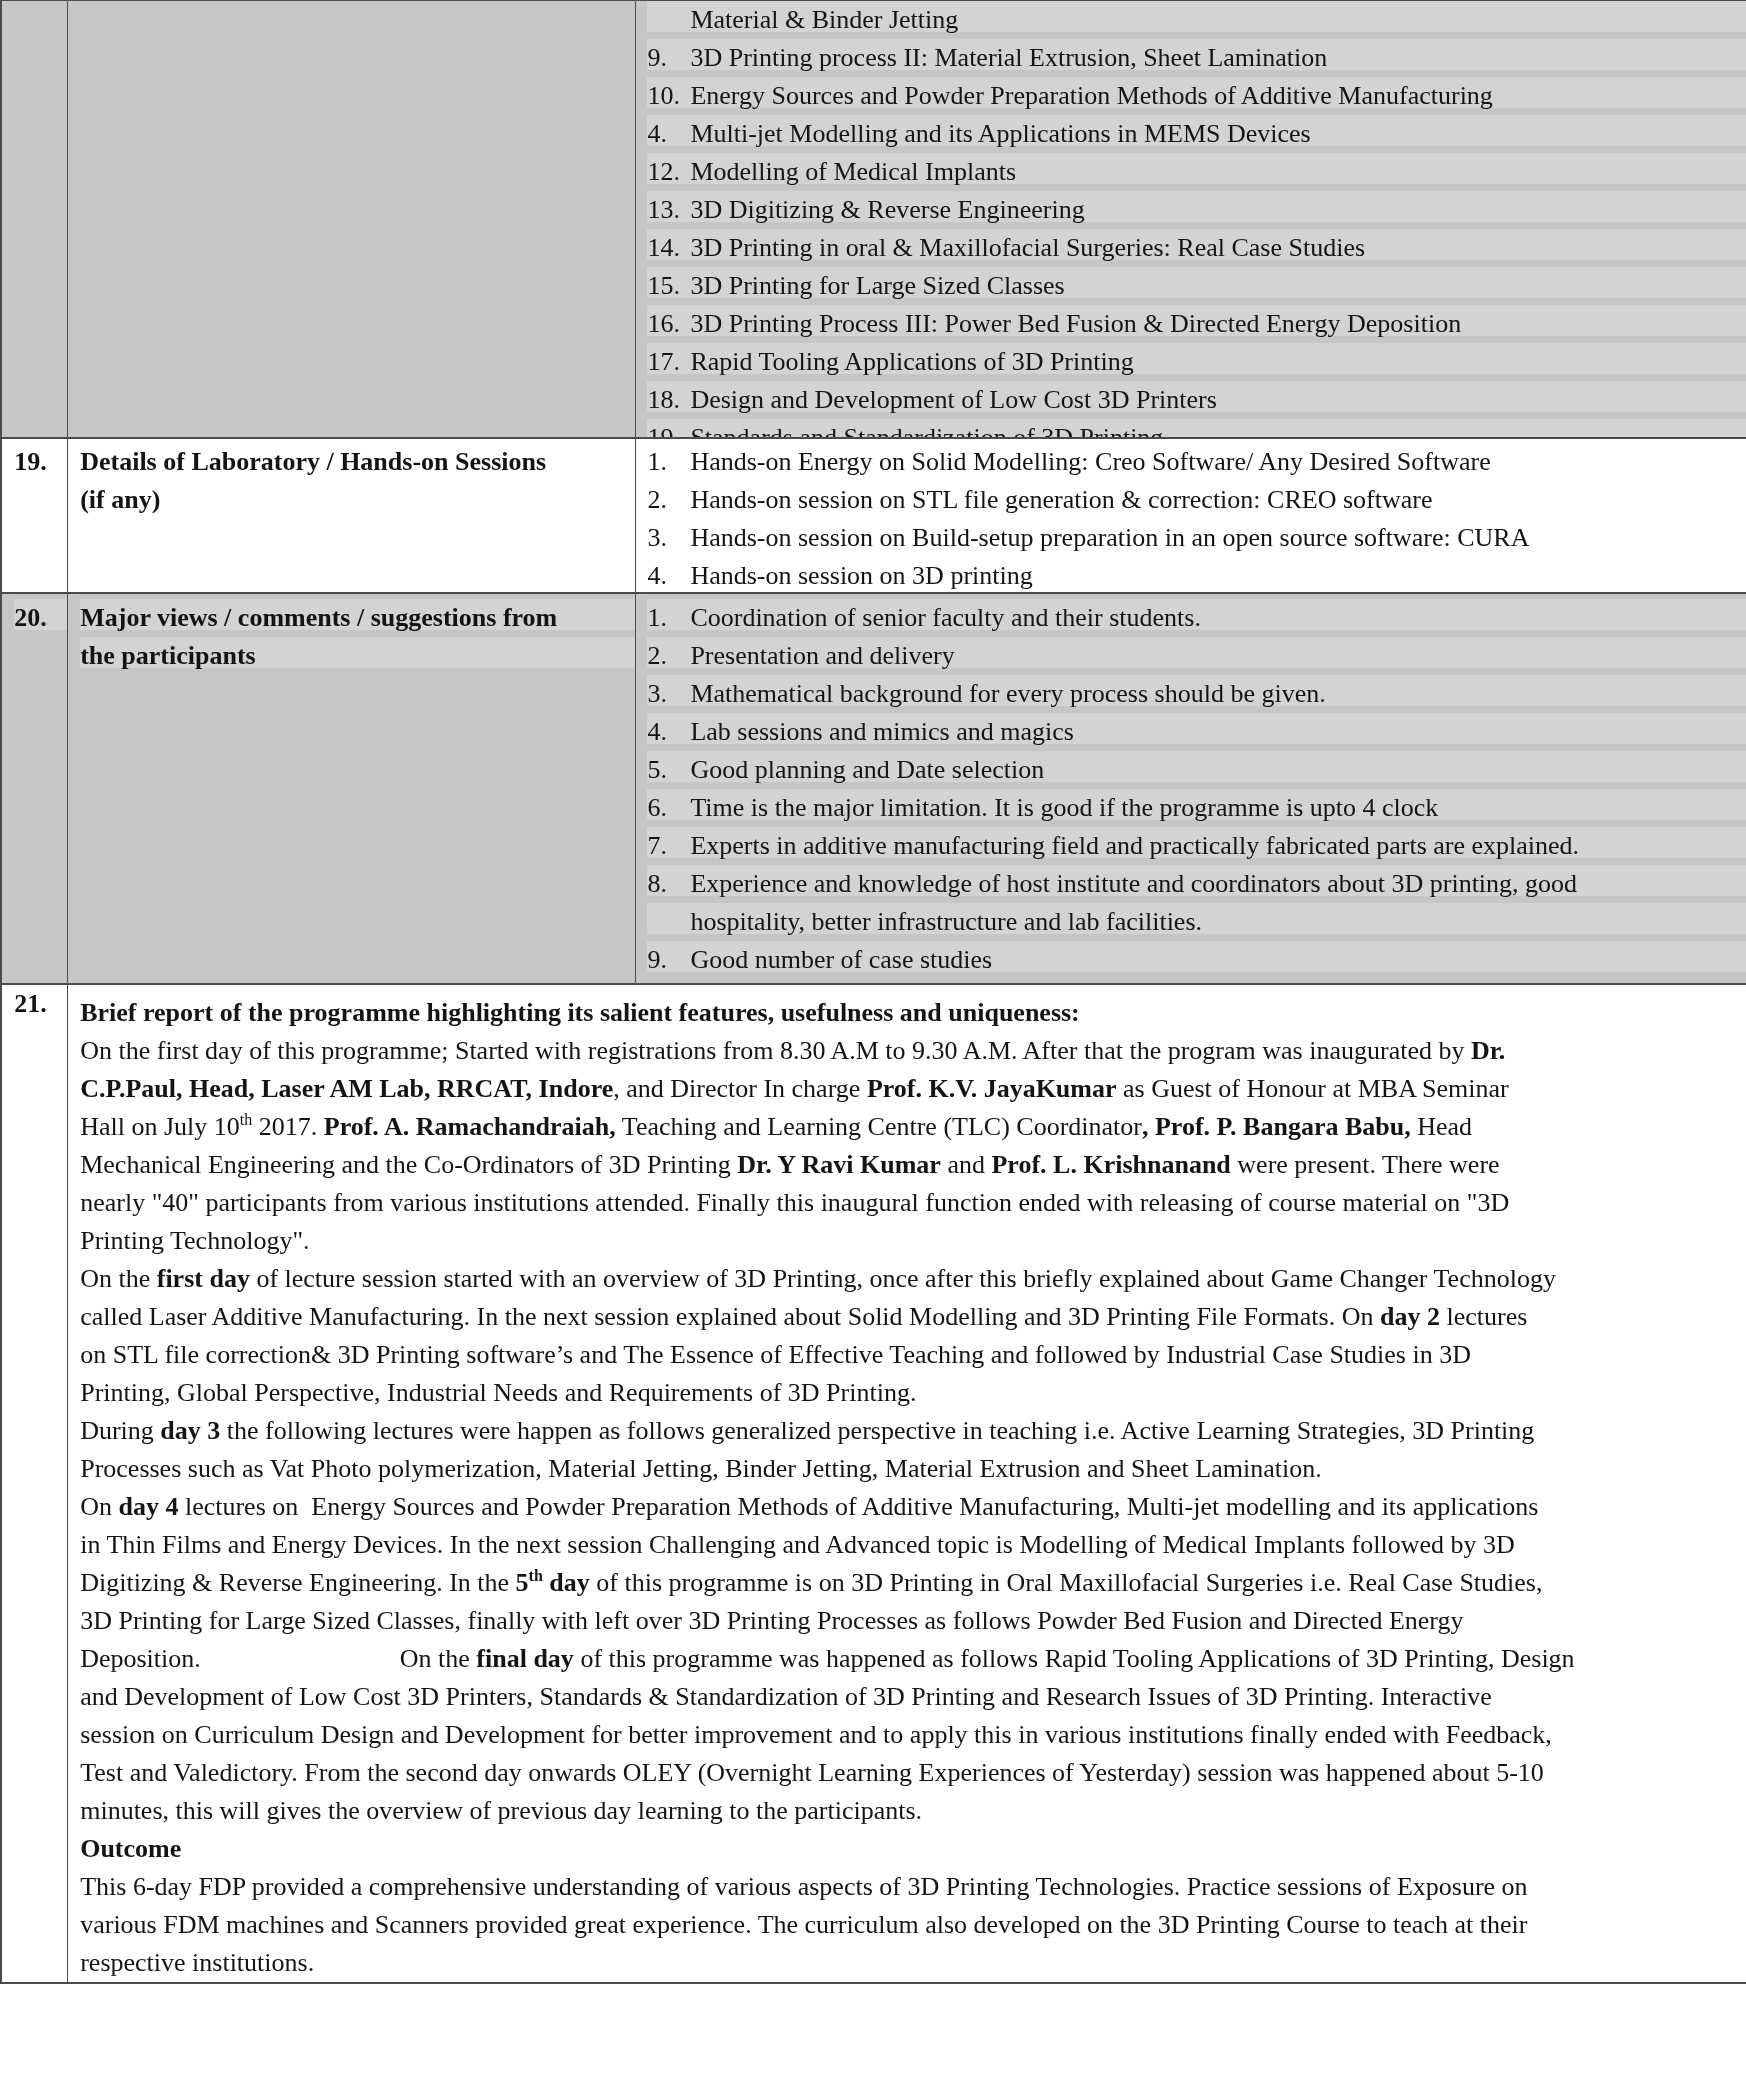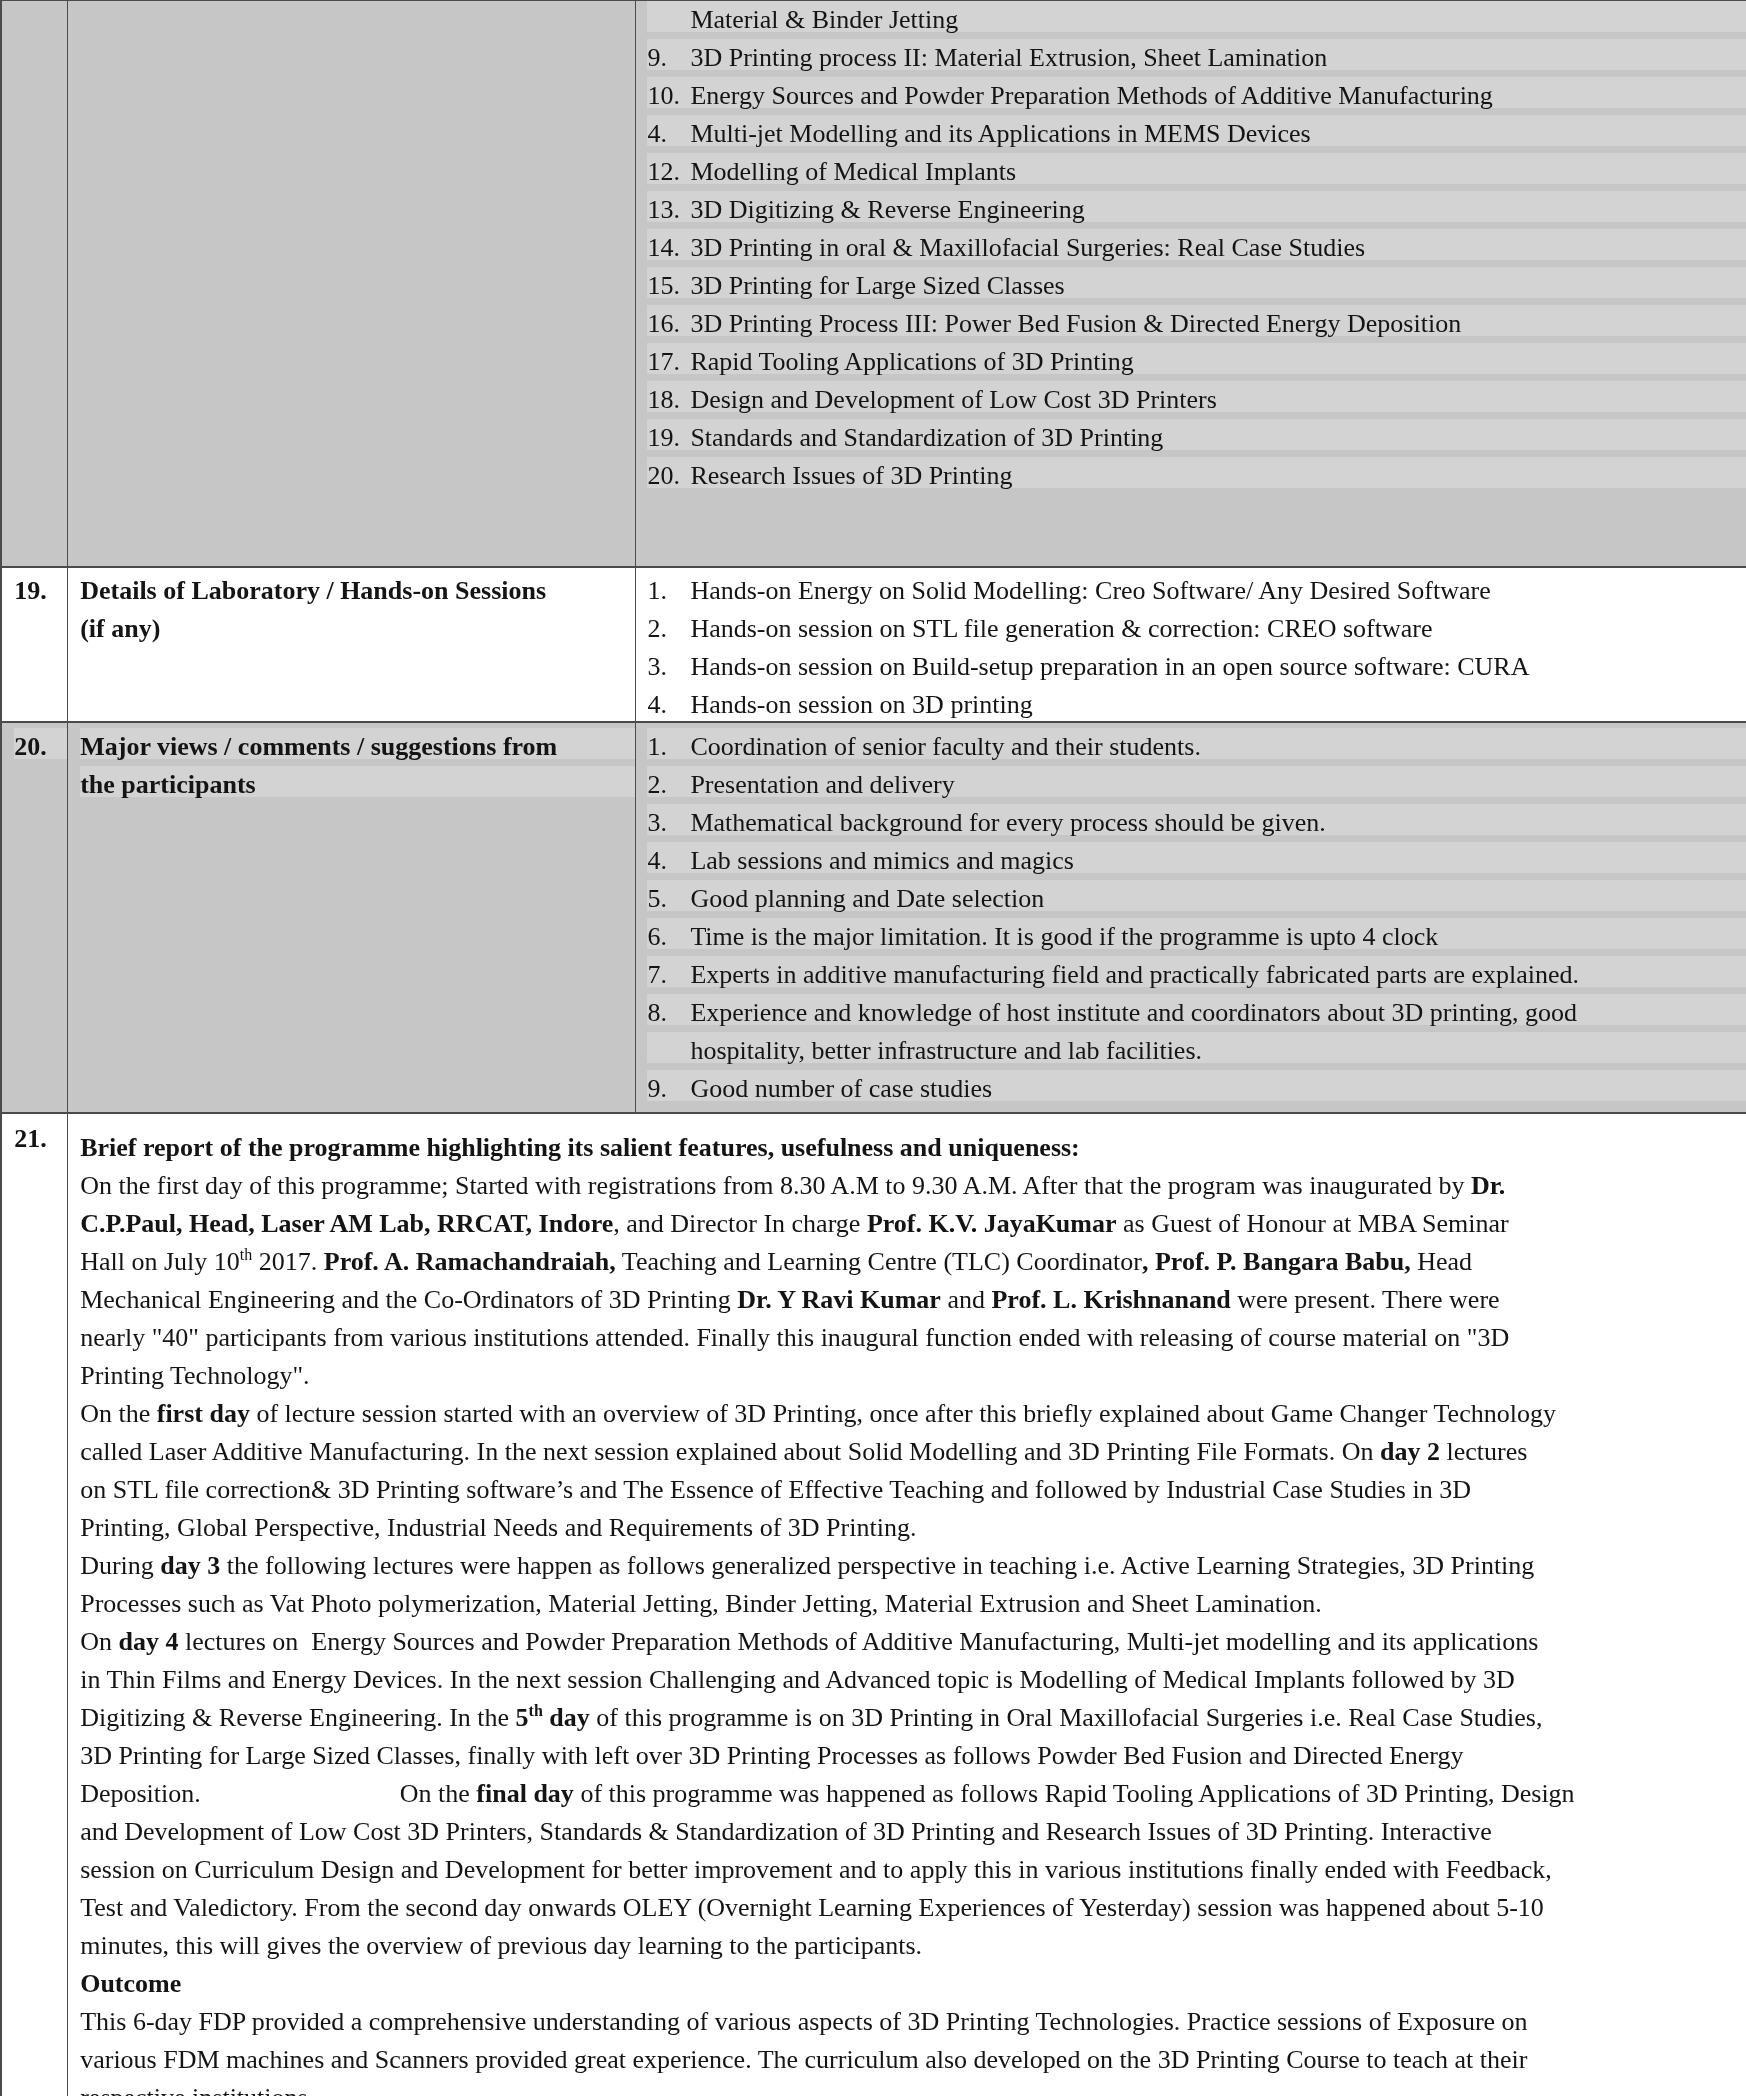--- a/index.html
+++ b/index.html
@@ -13,27 +13,27 @@
        border-top:1.7px solid var(--border);}
   .trow{display:flex;box-sizing:border-box;border-bottom:2.6px solid var(--border);overflow:hidden;}
   .trow.gray{background:var(--gray);}
   .trow.white{background:var(--page);}
   .c1{width:66px;box-sizing:border-box;border-right:1.7px solid var(--border);
       padding-left:12.2px;flex:none;overflow:hidden;}
   .c2{width:568px;box-sizing:border-box;border-right:1.7px solid var(--border);
       padding-left:12.2px;flex:none;overflow:hidden;}
   .c3{flex:1;box-sizing:border-box;padding-left:11.4px;overflow:hidden;}
   .cm{flex:1;box-sizing:border-box;padding-left:12.2px;padding-right:8.7px;overflow:hidden;margin-top:9px;}
-  .row-top{height:567px;justify-content:center;}
+  .row-top{height:438px;justify-content:center;}
   .row-19{height:155px;padding-top:0;}
   .row-19 .c1,.row-19 .c2,.row-19 .c3{padding-top:3.5px;}
   .row-20 .c1,.row-20 .c2,.row-20 .c3{padding-top:5.2px;}
   .row-20{height:391px;}
   .row-21{height:999px;}
-  .row-21 .c1,.row-21 .cm{padding-top:6px;}
+  .row-21 .c1,.row-21 .cm{padding-top:0;}
   .line{height:38px;line-height:38px;font-size:26px;white-space:pre;overflow:visible;}
   .gray .line{background:linear-gradient(to bottom,var(--band) 0,var(--band) 31px,transparent 31px);}
   .mk{display:inline-block;width:43px;}
   b{font-weight:bold;}
   .num .line{font-weight:bold;}
   .label .line{font-weight:bold;}
   .sup{vertical-align:super;font-size:16px;line-height:0;}
   .gapspan{display:inline-block;}
 </style>
 </head>

